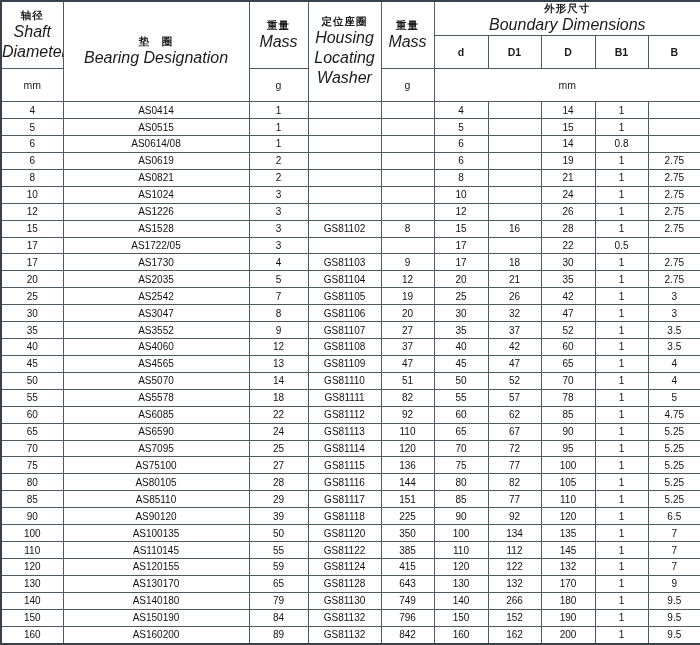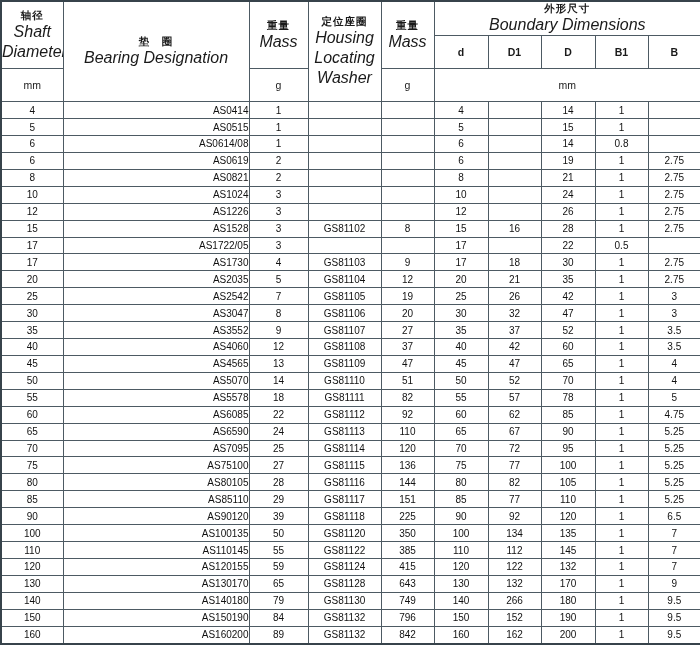--- a/index.html
+++ b/index.html
@@ -44,21 +44,21 @@
   thead .sub{font-weight:bold;font-size:10.5px;}
   thead .unit{font-size:10.5px;margin-top:32px;}
   thead tr{height:33px;}
   tbody td{
     background:#ffffff;
     font-size:10px;
     color:#111;
     height:15px;
   }
   tbody td.left{
-    text-align:right;
+    text-align:center;
   }
 </style>
 </head>
 <body>
 
 <table>
   <colgroup>
     <col style="width:62px">
       <col style="width:186px">
       <col style="width:59px">

